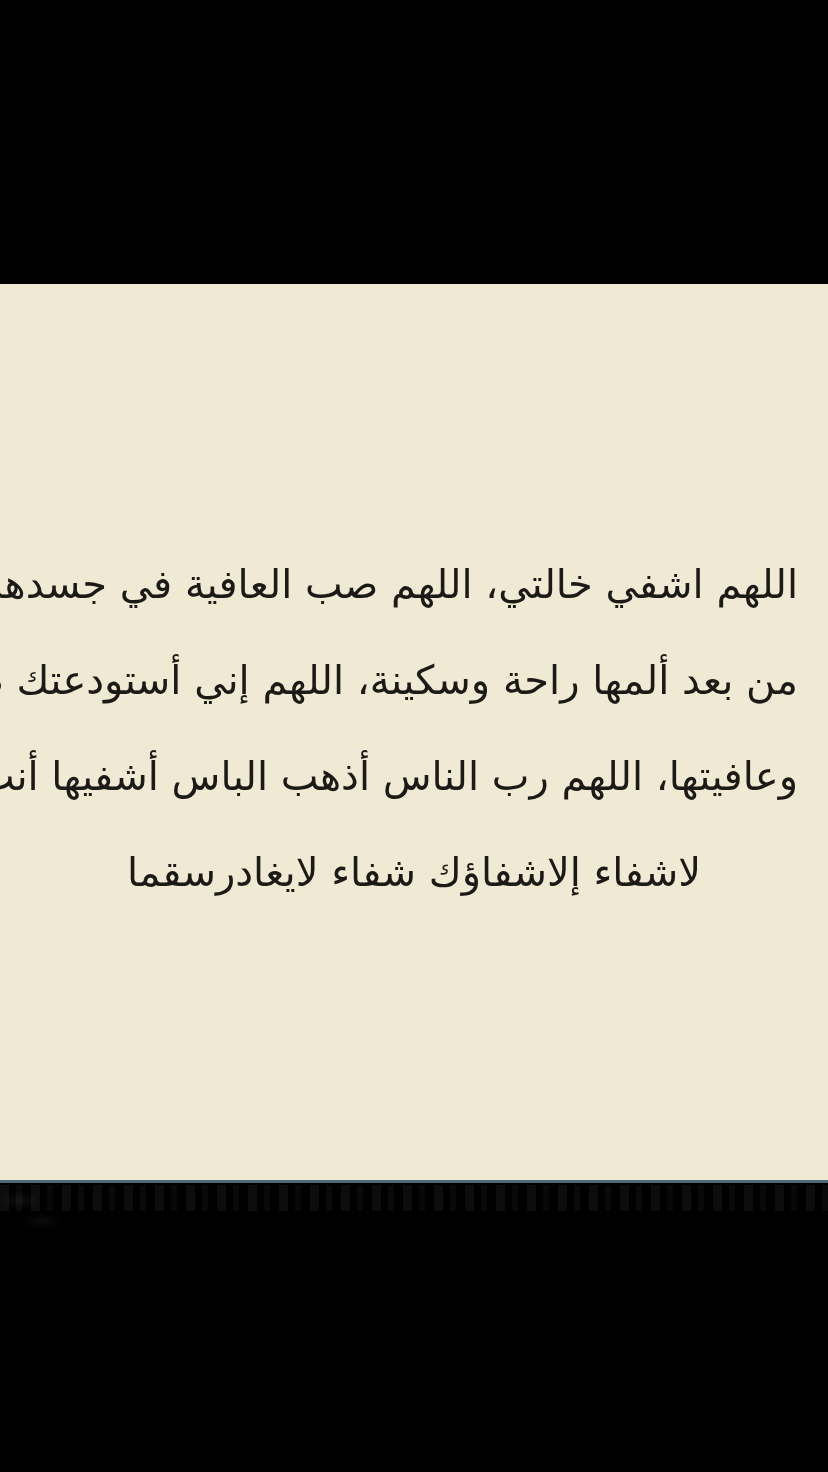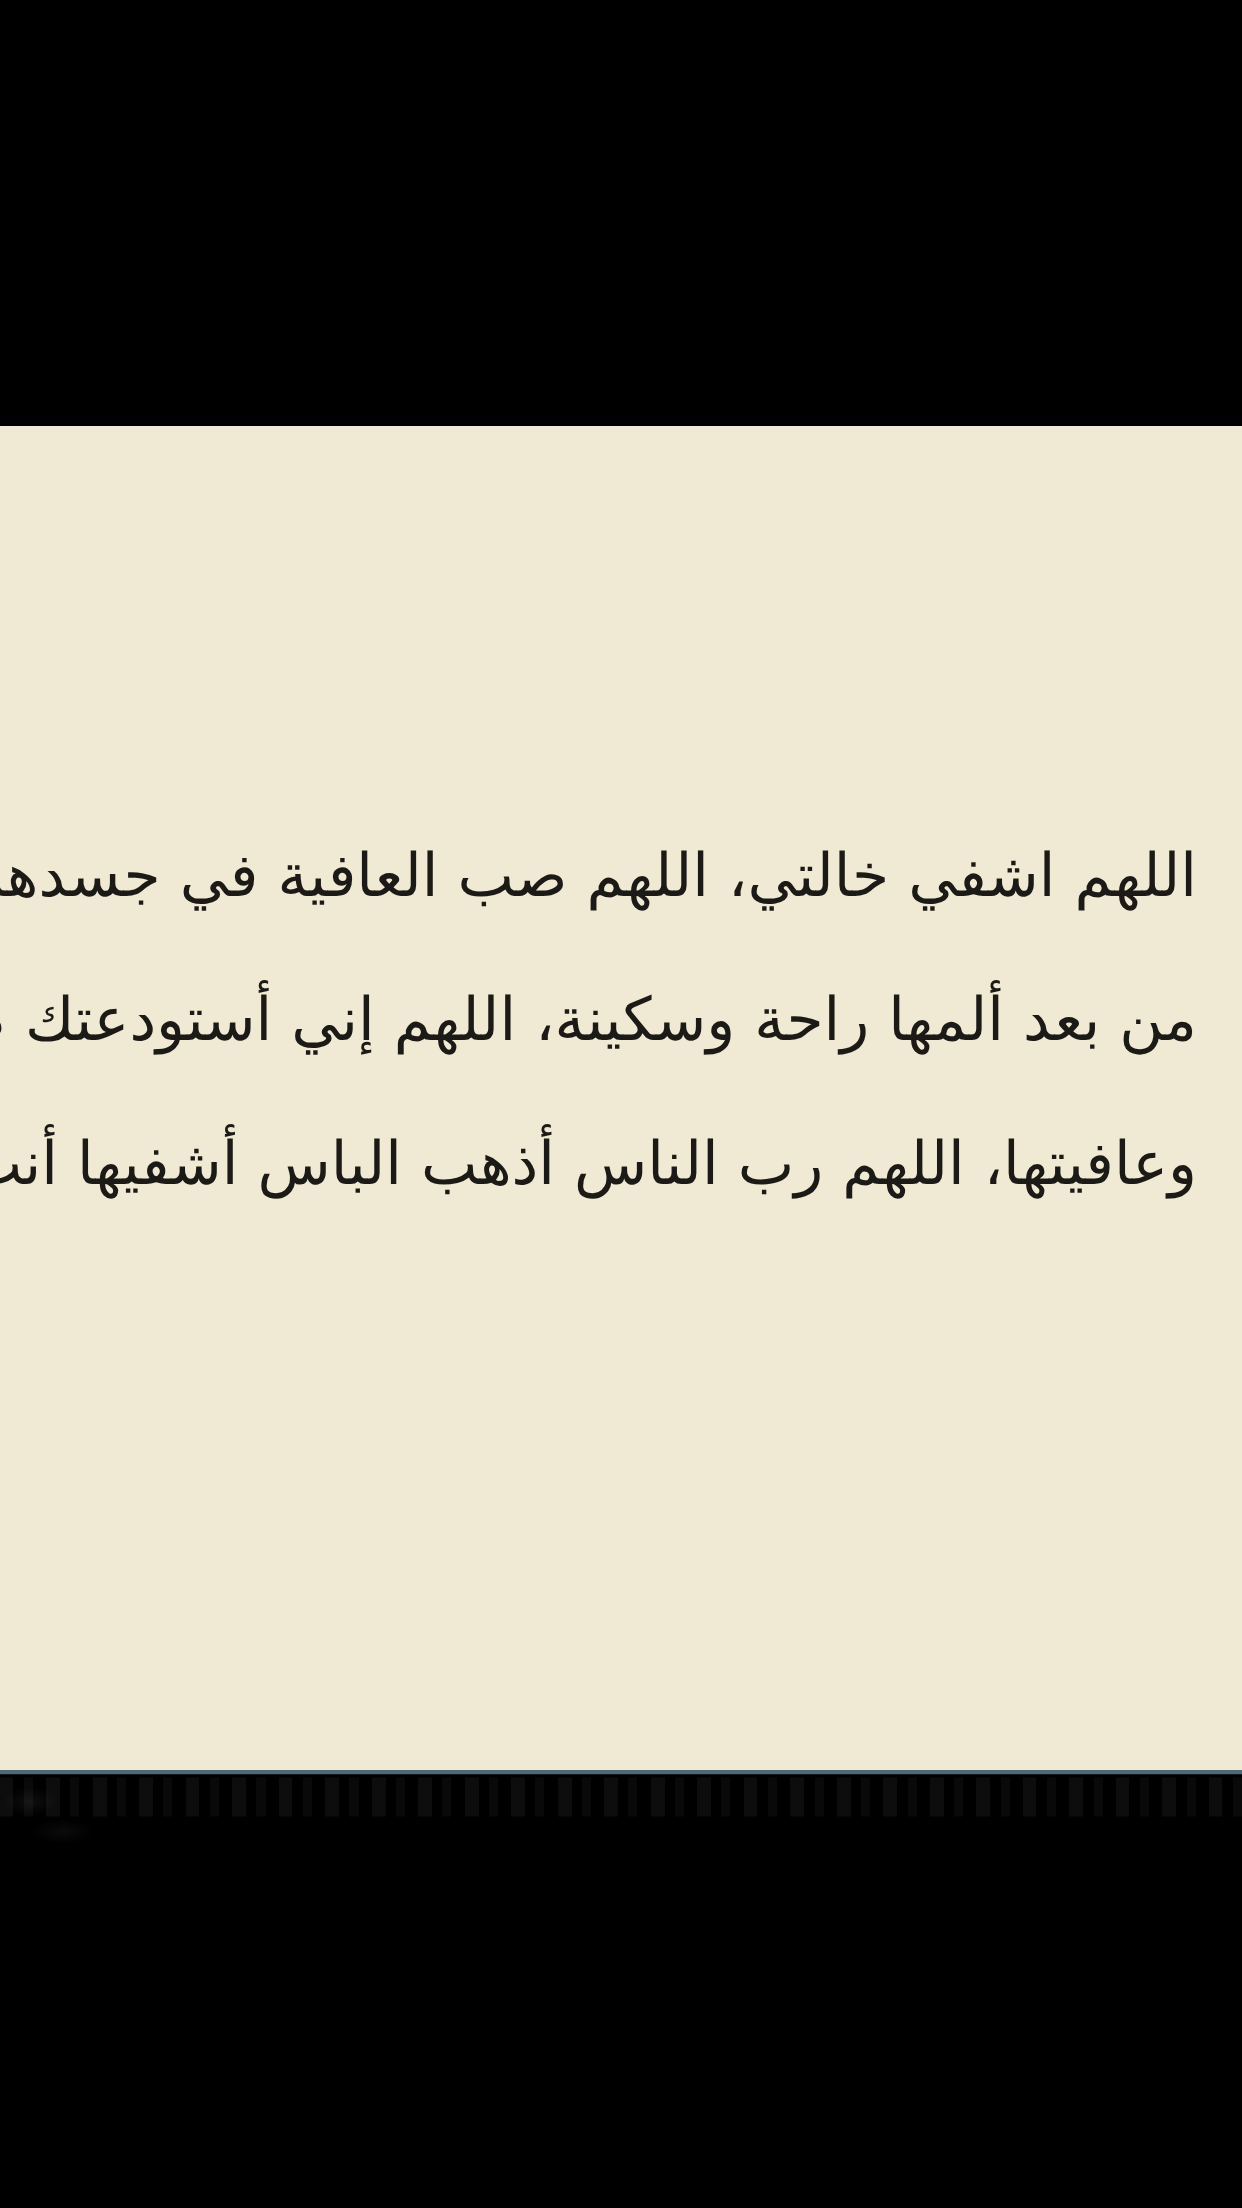--- a/index.html
+++ b/index.html
@@ -93,20 +93,21 @@
 
 <div class="frame">
 
   <div class="top-band"></div>
 
   <div class="poster">
     <div class="dua-text">
       <div class="dua-line">اللهم اشفي خالتي، اللهم صب العافية في جسدها وأبدلها</div>
       <div class="dua-line">من بعد ألمها راحة وسكينة، اللهم إني أستودعتك صحتها</div>
       <div class="dua-line">وعافيتها، اللهم رب الناس أذهب الباس أشفيها أنت الشافي</div>
+      <div class="dua-line">لاشفاء إلاشفاؤك شفاء لايغادرسقما</div>
     </div>
   </div>
 
   <div class="divider-line"></div>
 
   <div class="bottom-band">
     <div class="artifact-strip"></div>
     <div class="artifact-blob"></div>
   </div>
 

